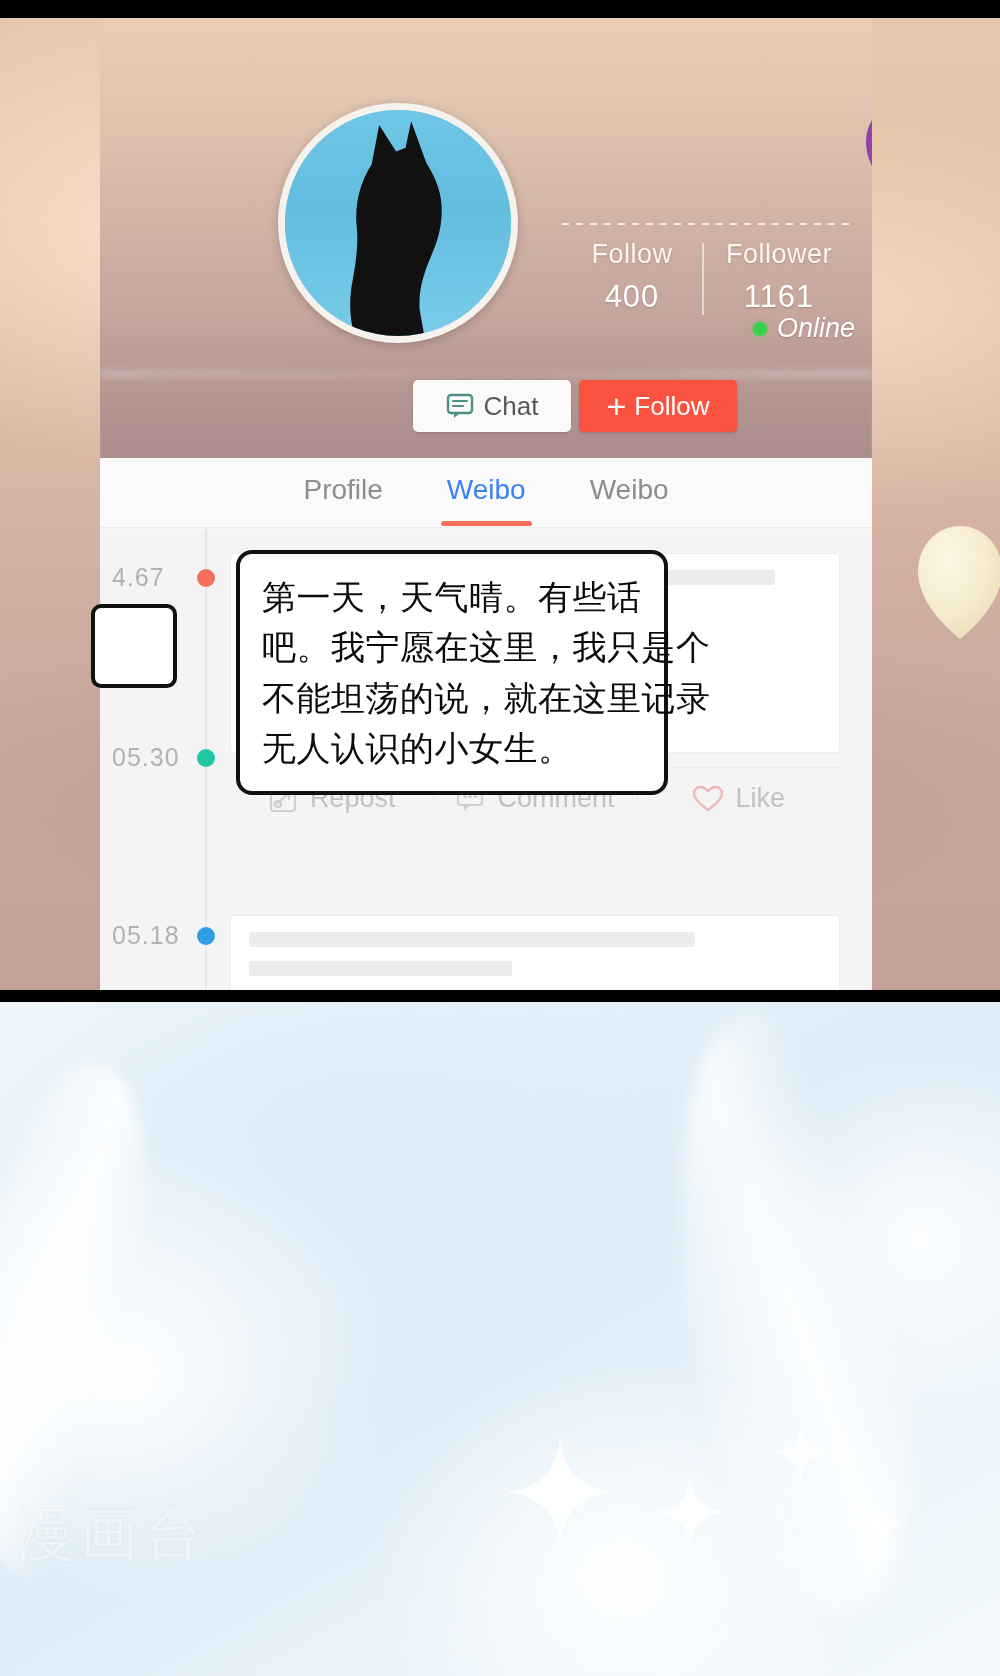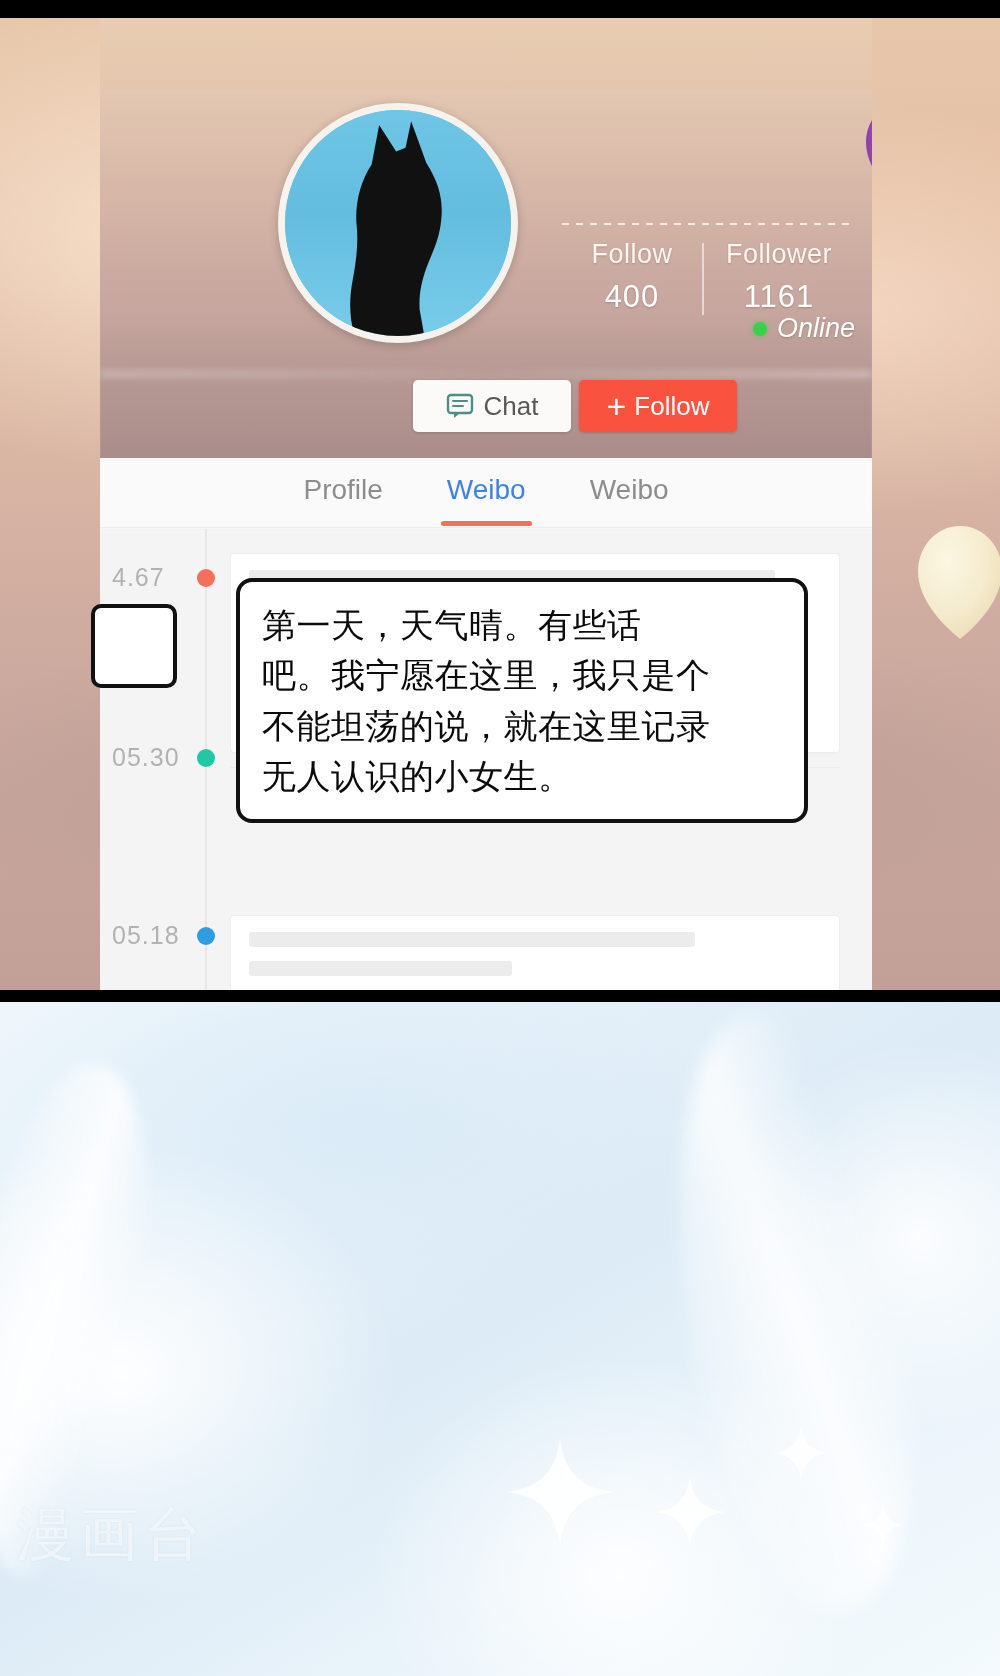--- a/index.html
+++ b/index.html
@@ -383,21 +383,21 @@
           <stop offset="0%" stop-color="#fffbe8"></stop>
           <stop offset="60%" stop-color="#f7efd0"></stop>
           <stop offset="100%" stop-color="#ecdcb4"></stop>
         </radialGradient>
       </defs>
       <path d="M48 3 C72 3 90 24 90 48 C90 74 70 98 48 116 C26 98 6 74 6 48 C6 24 24 3 48 3 Z" fill="url(#pb)"></path>
     </svg>
 
     <div class="tagbox" style="left:91px; top:586px; width:86px; height:84px;"></div>
 
-    <div class="bubble" style="left:236px; top:560px; width:572px;">
+    <div class="bubble" style="left:236px; top:532px; width:432px;">
       <p>第一天，天气晴。有些话</p>
       <p>吧。我宁愿在这里，我只是个</p>
       <p>不能坦荡的说，就在这里记录</p>
       <p>无人认识的小女生。</p>
     </div>
   </div>
 
   <div class="mid-bar"></div>
 
   <div id="panel2">

